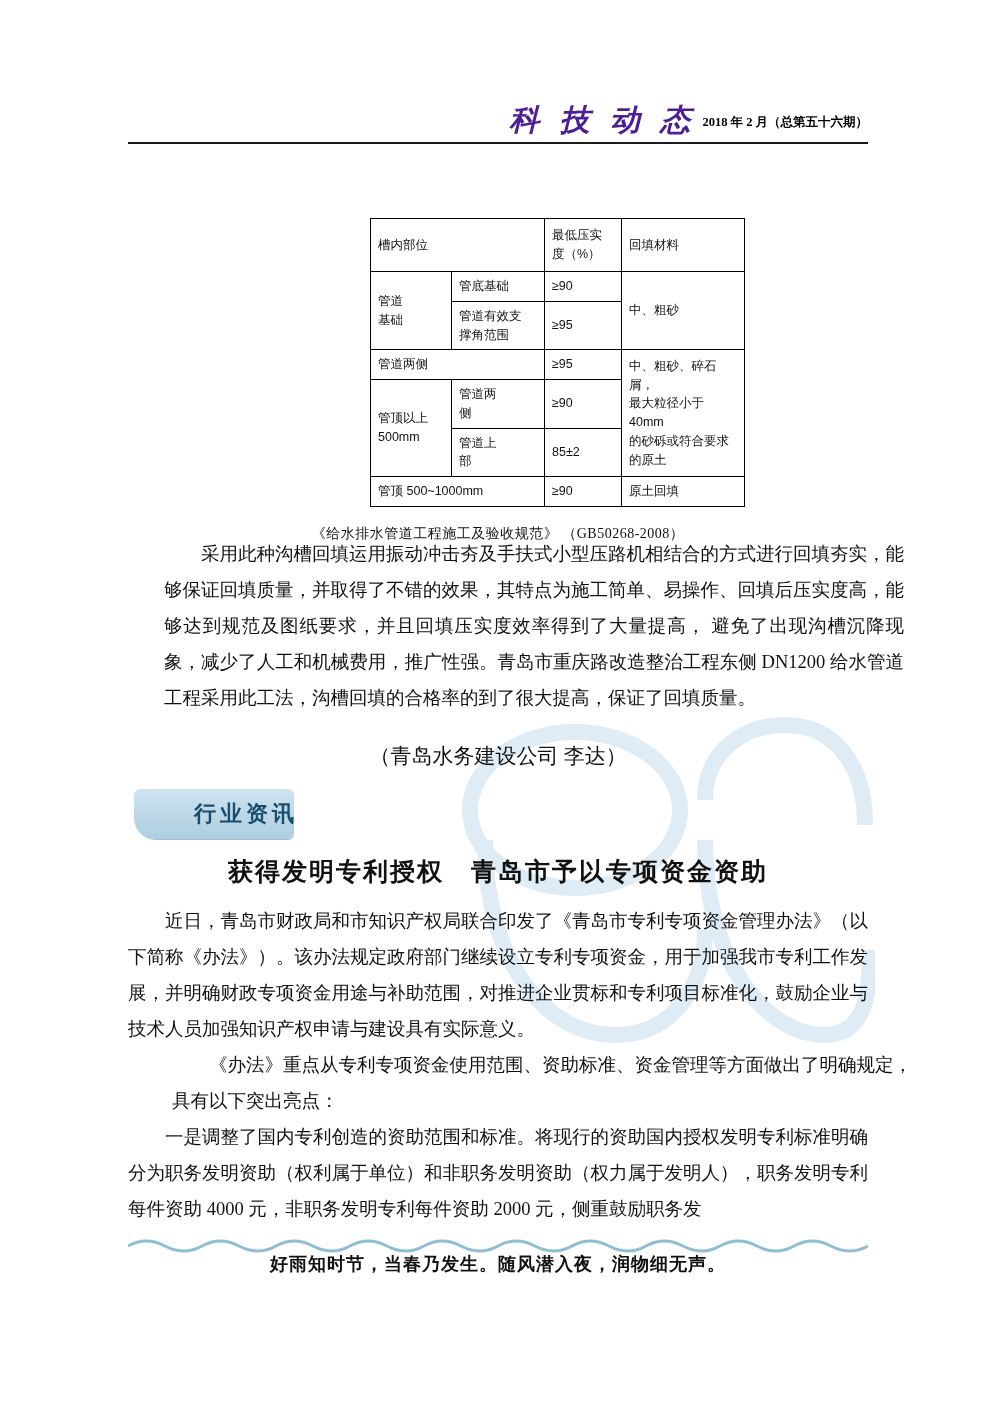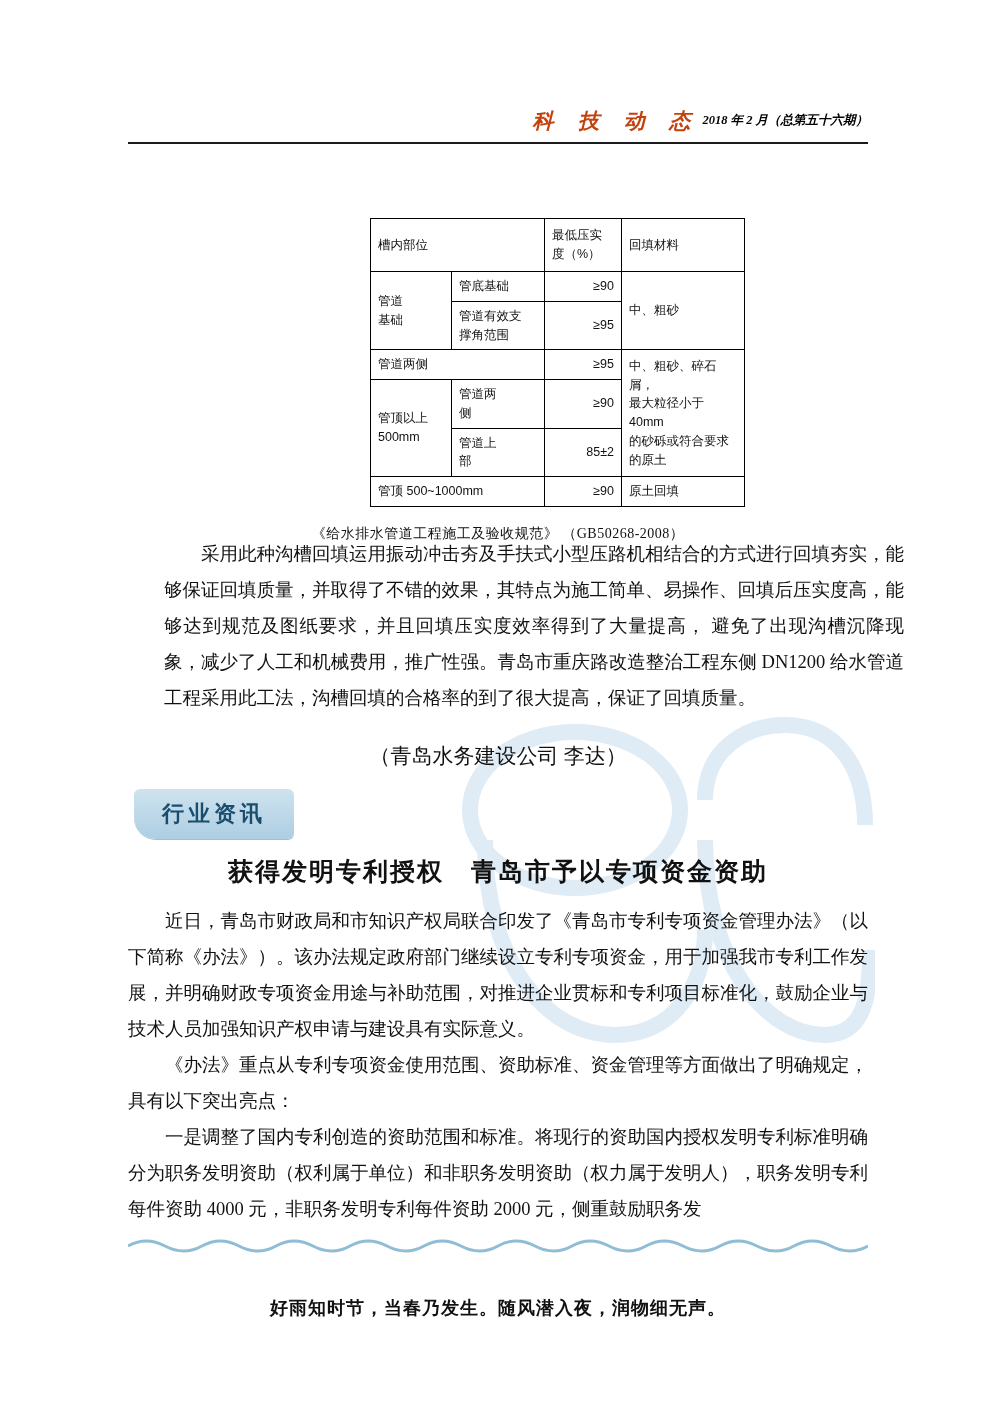--- a/index.html
+++ b/index.html
@@ -32,32 +32,31 @@
   .header {
     position: absolute;
     left: 128px;
     top: 100px;
     width: 740px;
     text-align: right;
     z-index: 2;
   }
   .header-title {
     display: inline-block;
-    font-family: Liberation Mono, monospace;
+    font-family: Liberation Sans, sans-serif;
     font-weight: bold;
     font-style: italic;
-    font-size: 21px;
+    font-size: 30px;
     letter-spacing: 6px;
-    color: #c2410c;
+    color: #4c1d95;
   }
   .header-sub {
     display: inline-block;
     font-size: 12.5px;
     font-weight: bold;
-    font-style: italic;
     color: #000;
     margin-left: 2px;
     vertical-align: 4px;
     margin-top: 12px;
   }
   .header-rule {
     position: absolute;
     left: 128px;
     top: 142px;
     width: 740px;
@@ -80,21 +79,21 @@
     color: #111;
     margin-top: 36px;
   }
   table.spec td {
     border: 1px solid #000;
     padding: 5px 7px;
     line-height: 1.5;
     vertical-align: middle;
   }
   .c-left { text-align: left; }
-  .c-center { text-align: right; }
+  .c-center { text-align: left; }
   .w1 { width: 66px; }
   .w2 { width: 78px; }
   .w3 { width: 62px; }
   .w4 { width: 108px; }
   .tall { height: 42px; }
 
   
   .caption {
     position: absolute;
     left: 128px;
@@ -149,37 +148,38 @@
     top: 0;
     width: 160px;
     height: 50px;
     line-height: 50px;
     text-align: center;
     font-family: Liberation Serif, serif;
     font-weight: bold;
     font-size: 22px;
     letter-spacing: 4px;
     color: #1a4e6e;
+    padding-left: 32px;
   }
 
   .article-title {
     position: absolute;
     left: 128px;
     top: 855px;
     width: 740px;
     text-align: center;
     font-family: "Liberation Serif", serif;
     font-weight: bold;
     font-size: 25px;
     letter-spacing: 2px;
     z-index: 2;
   }
 
   .p2 { top: 903px; }
-  .p3 { top: 1047px; }
+  .p3 { top: 1047px; margin-left: 44px; }
   .p4 { top: 1119px; }
 
   
   .wave {
     position: absolute;
     left: 128px;
     top: 1234px;
     width: 740px;
     height: 20px;
     z-index: 2;
@@ -188,21 +188,20 @@
     position: absolute;
     left: 128px;
     top: 1252px;
     width: 740px;
     text-align: center;
     font-family: "Liberation Serif", serif;
     font-weight: bold;
     font-size: 18px;
     letter-spacing: 1px;
     z-index: 2;
-    margin-top: 44px;
   }
   .footer-author {
     position: absolute;
     left: 128px;
     top: 1283px;
     width: 740px;
     text-align: right;
     font-family: "Liberation Serif", serif;
     font-weight: bold;
     font-size: 16.5px;

